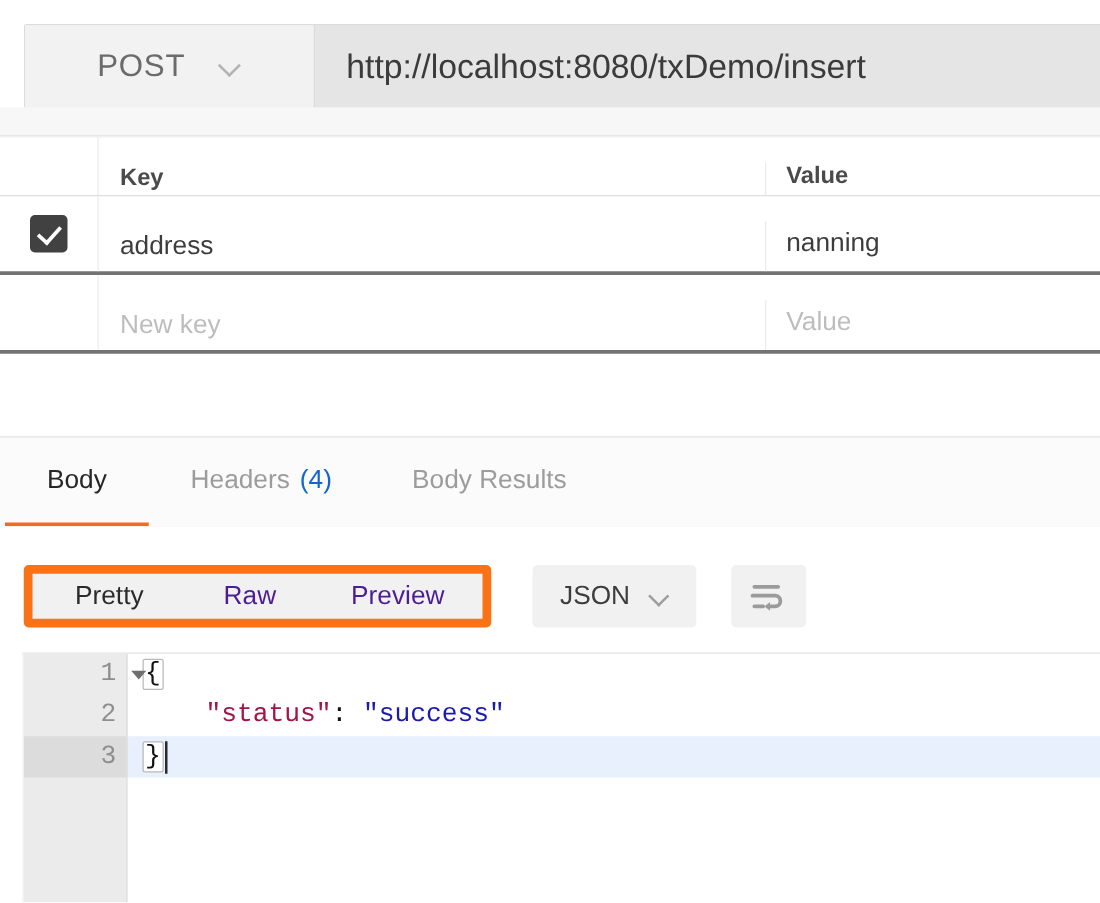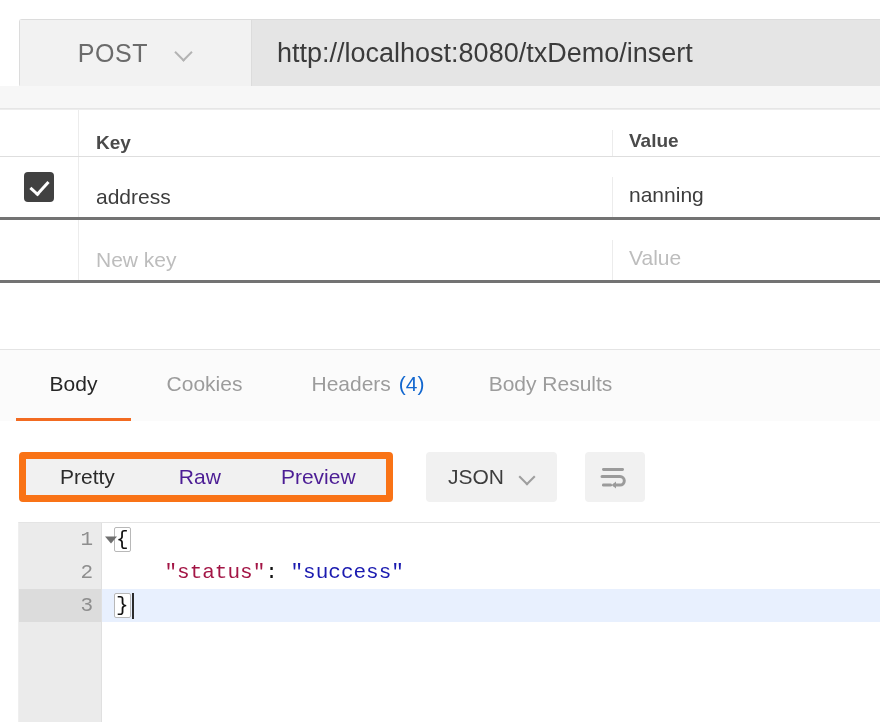--- a/index.html
+++ b/index.html
@@ -161,21 +161,21 @@
     position: absolute;
     left: 0; top: 349px;
     width: 880px; height: 72px;
     background: #fbfbfb;
     border-top: 1px solid #e4e4e4;
   }
   .resp-tabs {
     display: flex;
     align-items: flex-end;
     height: 100%;
-    padding-left: 16px;
+    padding-left: 4px;
     box-sizing: border-box;
   }
   .rtab {
     position: relative;
     height: 100%;
     display: flex;
     align-items: center;
     justify-content: center;
     font-size: 21px;
     color: #9c9c9c;
@@ -408,23 +408,20 @@
   </div>
 
 </div>
 
 <div class="resp-tabs-wrap">
   <div class="resp-tabs">
     <div class="rtab active" style="width:115px">
       <span>Body</span>
       <span class="underline"></span>
     </div>
-    <div class="rtab" style="width:147px">
-      <span>Cookies</span>
-    </div>
     <div class="rtab" style="width:180px">
       <span>Headers</span>
       <span class="badge-count">(4)</span>
     </div>
     <div class="rtab" style="width:185px">
       <span>Body Results</span>
     </div>
   </div>
   <div class="tabs-baseline"></div>
 </div>

